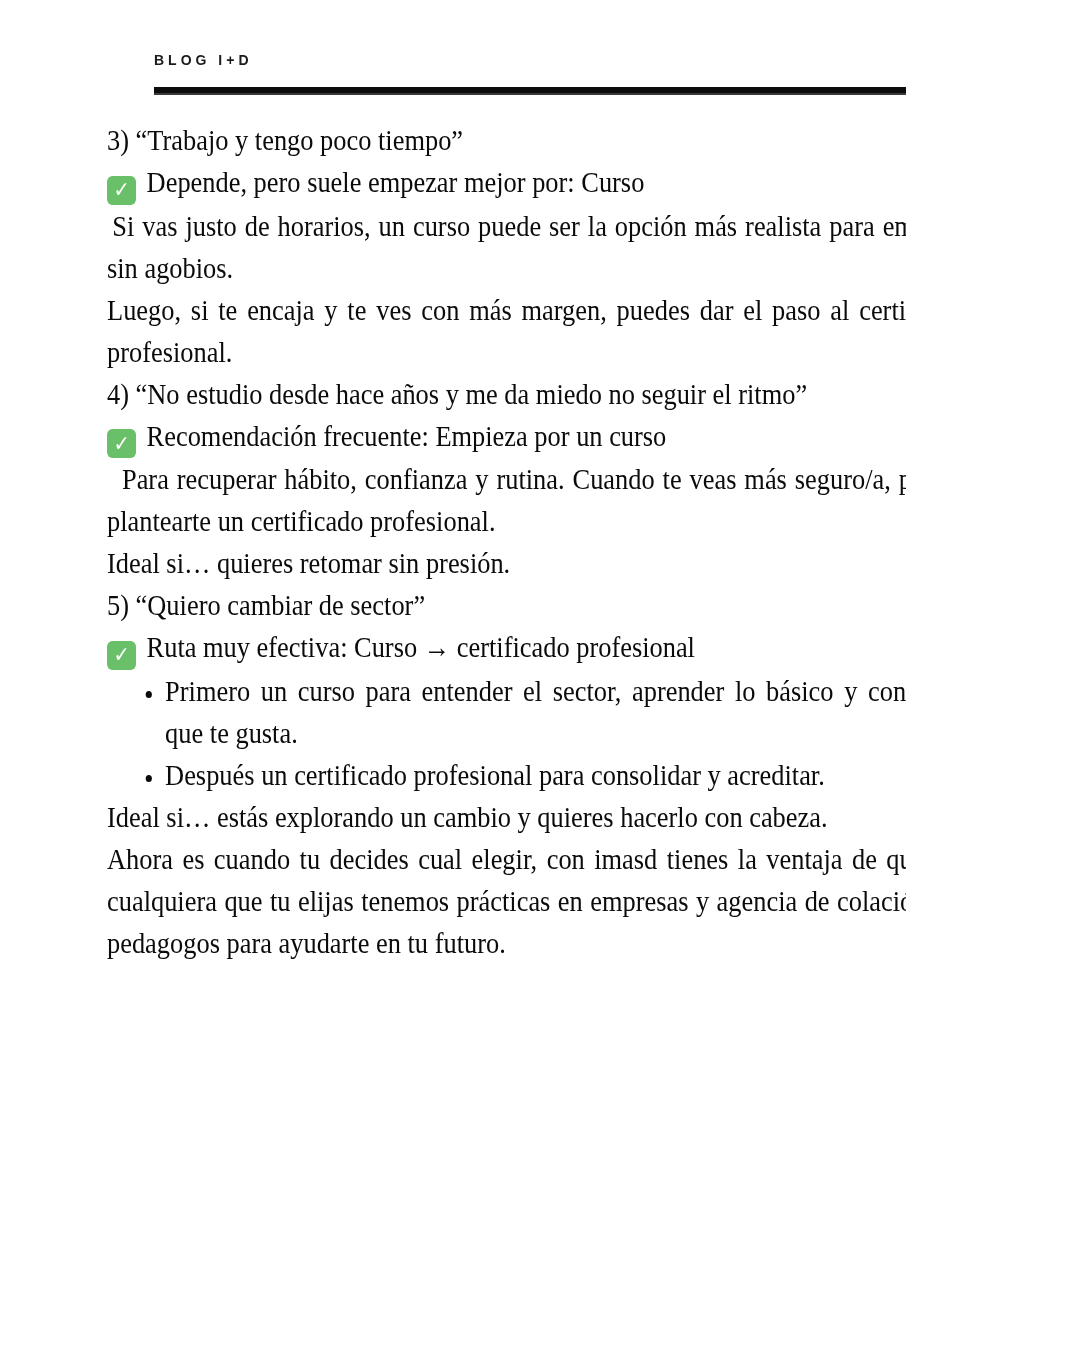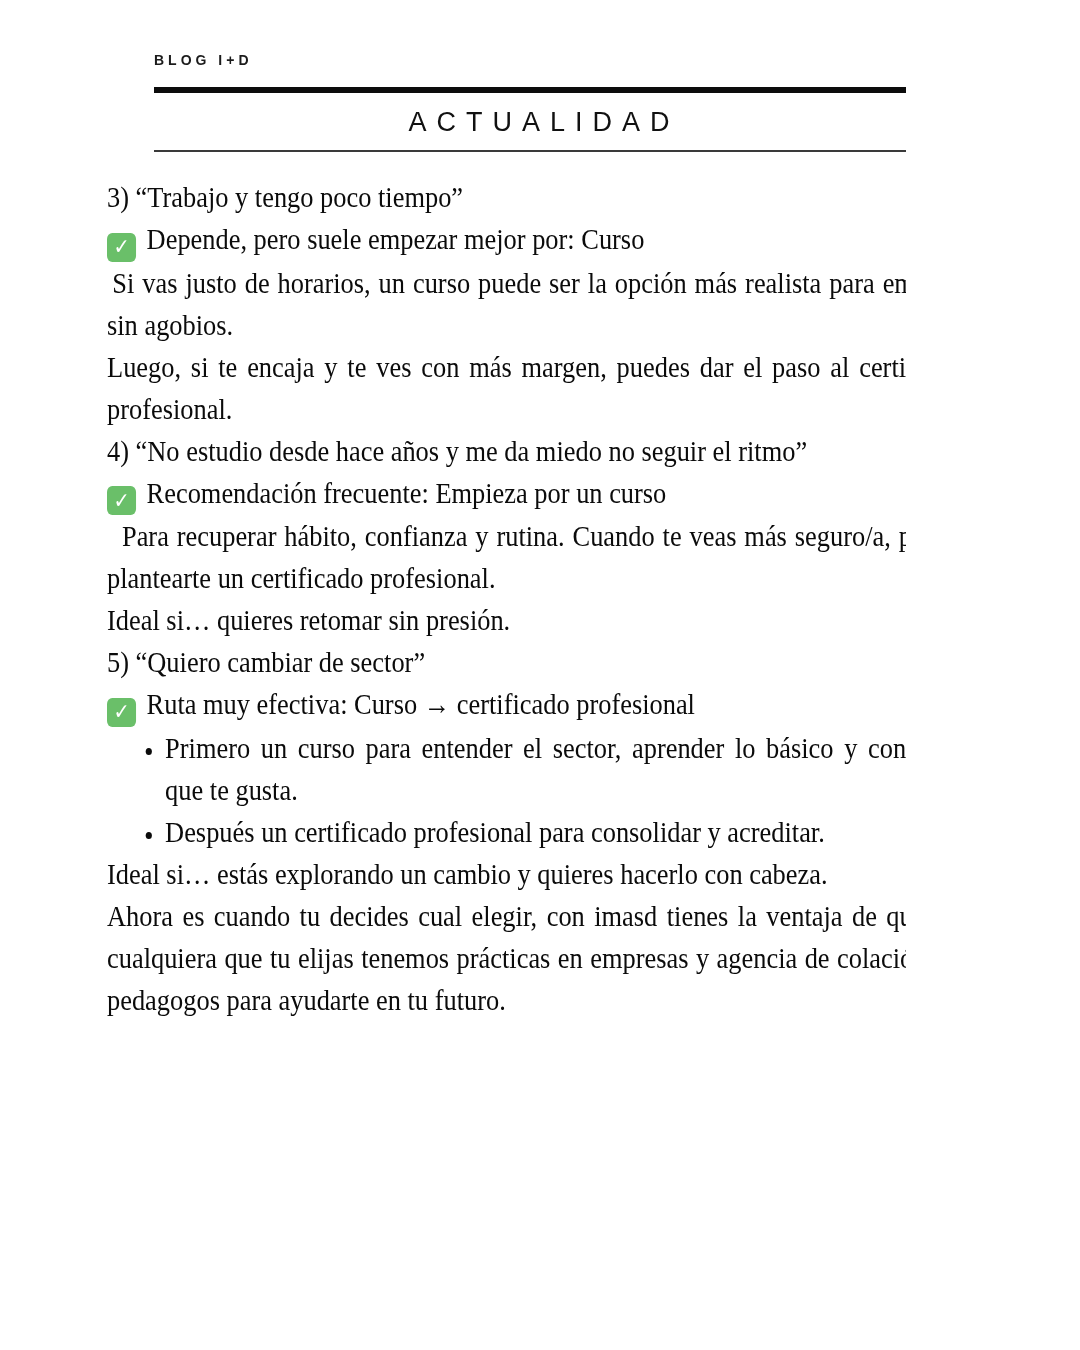--- a/index.html
+++ b/index.html
@@ -75,21 +75,20 @@
   ul.bullets li::marker { font-size: 22px; }
 </style>
 </head>
 <body>
 
 <div class="page">
 
   <header class="masthead">
     <div class="blog-label">BLOG I+D</div>
     <div class="rule-thick"></div>
-    <h1 class="title">ACTUALIDAD</h1>
     <div class="rule-thin"></div>
   </header>
 
   <main class="content">
 
     <p class="heading first">3) “Trabajo y tengo poco tiempo”</p>
 
     <p class="check-line"><span class="check-icon">✓</span><span>Depende, pero suele empezar mejor por: Curso</span></p>
 
     <p class="gap-above indent-sm">Si vas justo de horarios, un curso puede ser la opción más realista para empezar sin agobios.</p>

